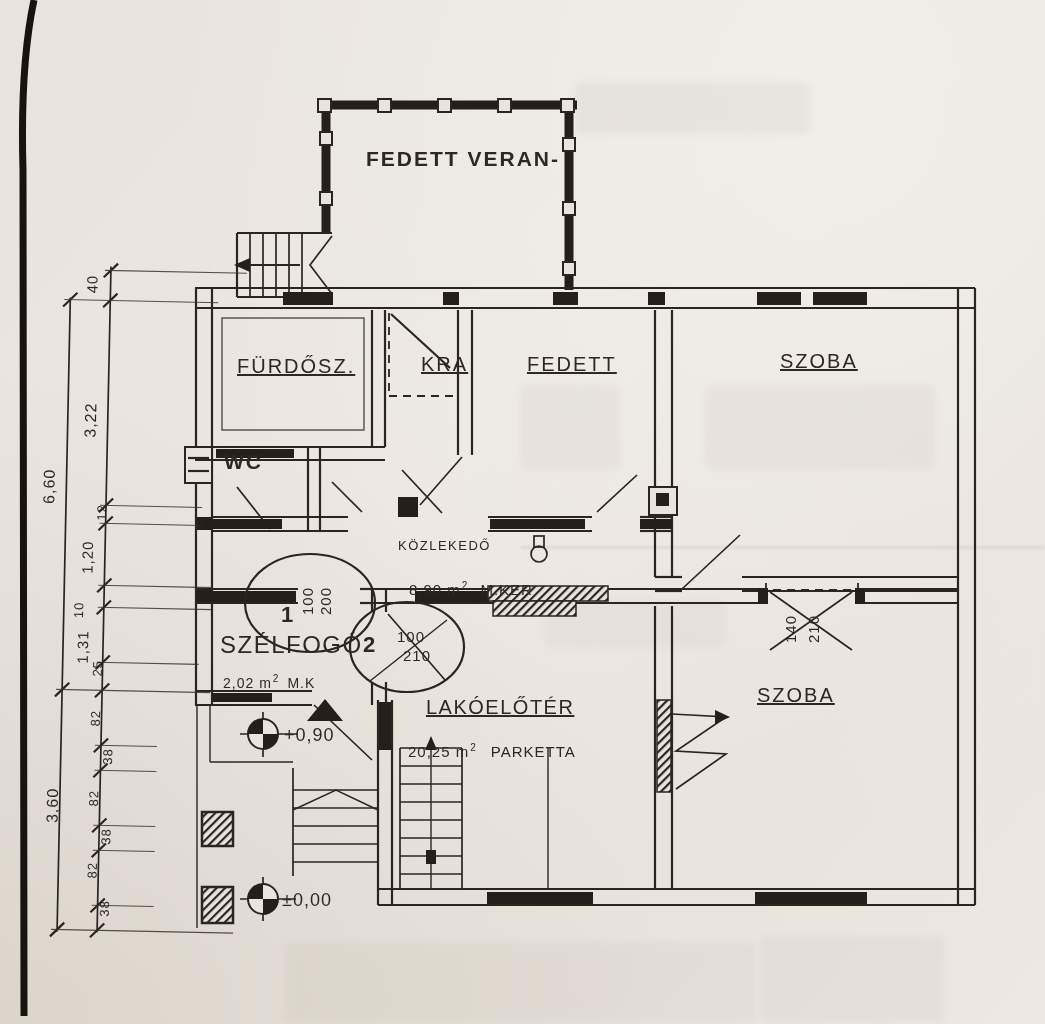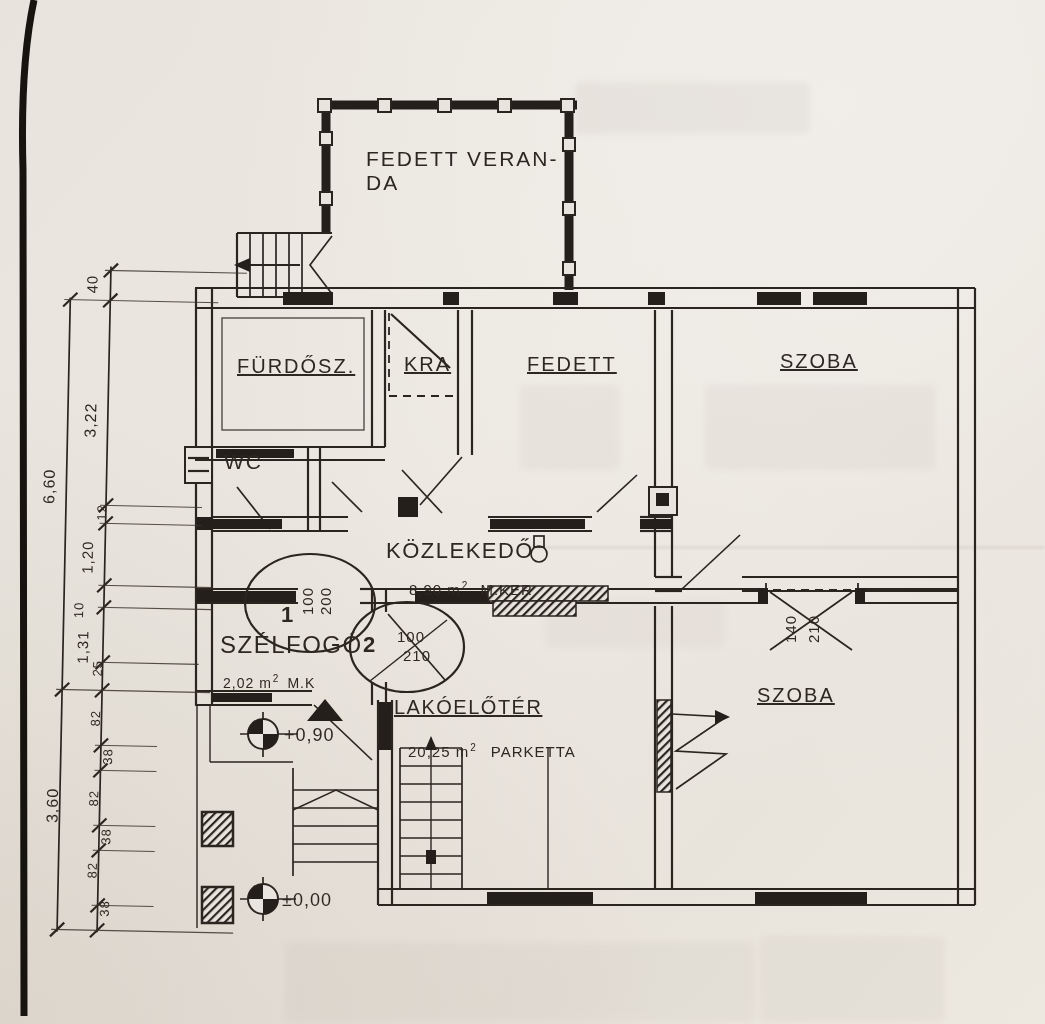--- a/index.html
+++ b/index.html
@@ -3,21 +3,21 @@
 <meta charset="utf-8">
 <style>
   html,body{margin:0;padding:0;background:#6b665f;}
   #page{position:relative;width:1045px;height:1024px;overflow:hidden;
     font-family:"Liberation Sans",sans-serif;color:#2b2520;
     background:
       radial-gradient(ellipse at 80% 10%, #f1eee9 0%, rgba(241,238,233,0) 55%),
       radial-gradient(ellipse at 0% 100%, rgba(198,189,177,.45) 0%, rgba(198,189,177,0) 45%),
       linear-gradient(130deg,#e8e4dd 0%,#ece8e1 45%,#e8e3db 75%,#ede8e0 100%);}
   .lbl{position:absolute;white-space:nowrap;letter-spacing:2px;color:#2e2822;}
-  .lbl.big{font-size:21px;}
+  .lbl.big{font-size:21px;font-weight:bold;}
   .lbl.room{font-size:20px;text-decoration:underline;}
   .lbl.small{font-size:15px;letter-spacing:1px;margin-top:19px;}
   .lbl sup{font-size:10px;margin-left:1px;}
   .fin{margin-left:12px;}
   .artifact{position:absolute;background:#9d968a;filter:blur(3px);border-radius:6px;}
   svg{position:absolute;left:0;top:0;}
   svg .ln{stroke:#2b2520;fill:none;stroke-width:2.2;}
   svg .thin{stroke:#2b2520;fill:none;stroke-width:1.4;}
   svg .med{stroke:#2b2520;fill:none;stroke-width:1.7;}
   svg .rail{stroke:#241f1a;fill:none;stroke-width:9;}
@@ -325,38 +325,37 @@
       <text class="doorsz" x="403" y="661">210</text>
       <text class="doorsz" transform="rotate(-90 792 629)" x="792" y="629" text-anchor="middle" dominant-baseline="middle">140</text>
       <text class="doorsz" transform="rotate(-90 815 629)" x="815" y="629" text-anchor="middle" dominant-baseline="middle">210</text>
       <text class="lvl" x="284" y="741">+0,90</text>
       <text class="lvl" x="282" y="906">±0,00</text>
     </g>
   </svg>
 
   <div class="lbl big" style="left:366px;top:147px">
     <div>FEDETT VERAN-</div>
-    <div>DA</div>
   </div>
   <div class="lbl room" style="left:237px;top:355px">FÜRDŐSZ.</div>
-  <div class="lbl room" style="left:404px;top:353px">KRA</div>
+  <div class="lbl room" style="left:421px;top:353px">KRA</div>
   <div class="lbl room" style="left:527px;top:353px">FEDETT</div>
   <div class="lbl room" style="left:780px;top:350px">SZOBA</div>
   <div class="lbl big" style="left:224px;top:450px">WC</div>
 
-  <div class="lbl" style="left:386px;top:538px;font-size:22px;letter-spacing:1.5px">KÖZLEKEDŐ</div>
+  <div class="lbl" style="left:398px;top:538px;font-size:13px;letter-spacing:1.5px">KÖZLEKEDŐ</div>
   <div class="lbl small" style="left:409px;top:561px">
     <span>8,90 m</span><sup>2</sup><span class="fin">M.KER</span>
   </div>
 
   <div class="lbl" style="left:220px;top:631px;font-size:24px;letter-spacing:1.5px">SZÉLFOGÓ</div>
   <div class="lbl small" style="left:223px;top:654px;font-size:14px">
     <span>2,02 m</span><sup>2</sup><span class="fin" style="margin-left:8px">M.K</span>
   </div>
 
-  <div class="lbl room" style="left:394px;top:696px;letter-spacing:1.5px">LAKÓELŐTÉR</div>
+  <div class="lbl room" style="left:426px;top:696px;letter-spacing:1.5px">LAKÓELŐTÉR</div>
   <div class="lbl small" style="left:408px;top:723px">
     <span>20,25 m</span><sup>2</sup><span class="fin" style="margin-left:14px">PARKETTA</span>
   </div>
 
   <div class="lbl room" style="left:757px;top:684px">SZOBA</div>
 
 </div>
 
 </body></html>

